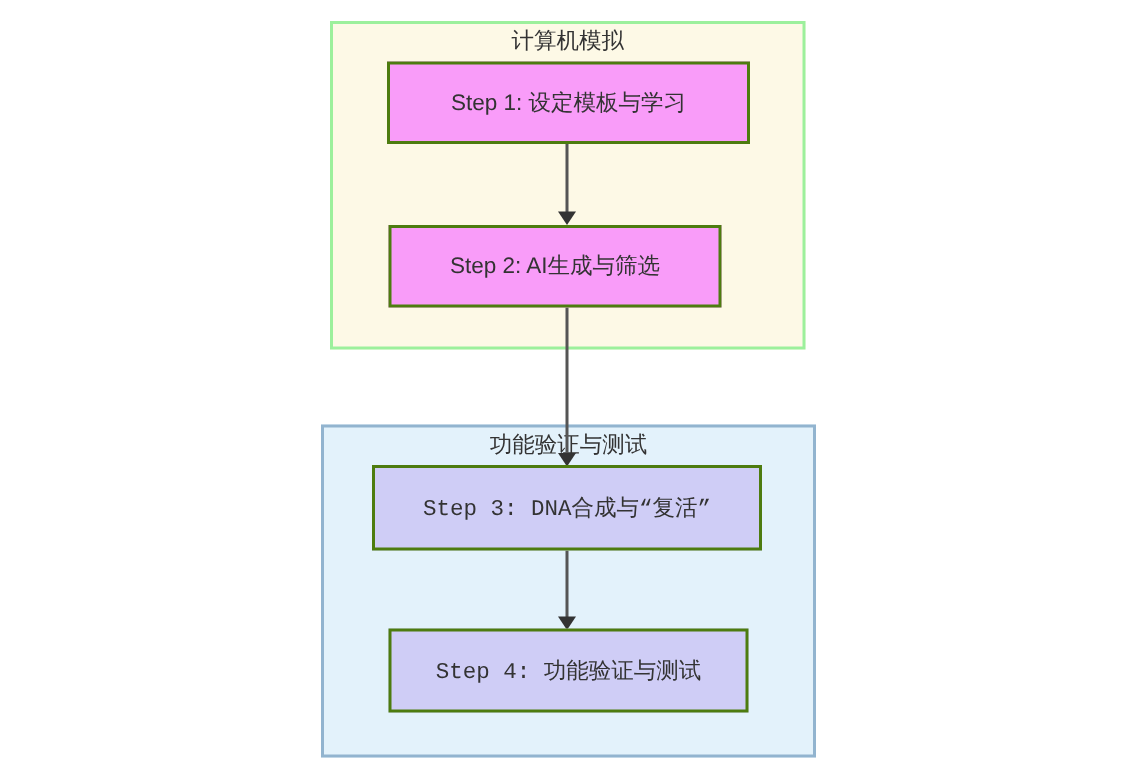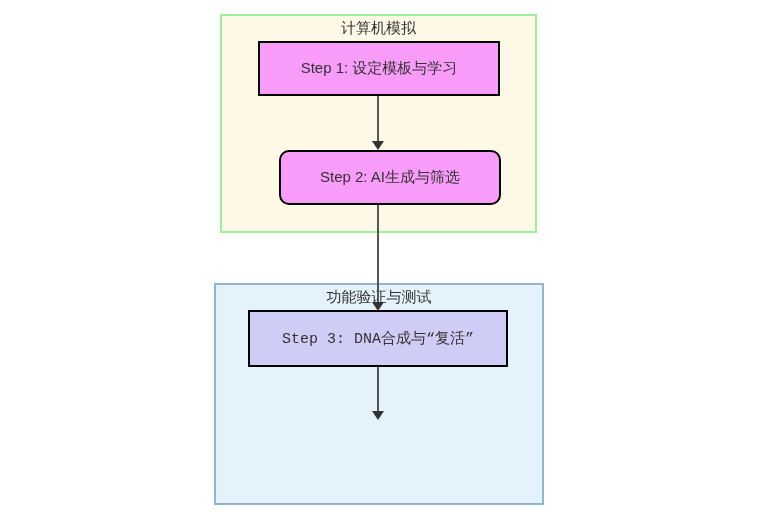--- a/index.html
+++ b/index.html
@@ -20,28 +20,28 @@
   .cluster-sim{
     left:220px;top:14px;width:317px;height:219px;
     background:#fdf9e6;border-color:#9cf09c;border-width:2px;
   }
   .cluster-wet{
     left:214px;top:283px;width:330px;height:222px;
     background:#e3f2fb;border-color:#92b4cf;border-width:2px;
   }
 
   .node{
-    position:absolute;box-sizing:border-box;border:2px solid #000000;
+    position:absolute;box-sizing:border-box;border:2px solid #4d7c0f;
     display:flex;align-items:center;justify-content:center;
     font-size:15px;color:#333;text-align:center;z-index:3;
   }
   .node-pink{background:#f99cf9;}
   .node-lav{background:#cfcdf6;font-family:Liberation Mono, monospace;}
   .node-step1{left:258px;top:41px;width:242px;height:55px;}
-  .node-step2{left:279px;top:150px;width:222px;height:55px;border-radius:10px;}
+  .node-step2{left:259px;top:150px;width:222px;height:55px;}
   .node-step3{left:248px;top:310px;width:260px;height:57px;}
   .node-step4{left:259px;top:419px;width:240px;height:56px;}
 
   .edge{position:absolute;z-index:2;}
   .edge .line{
     position:absolute;left:50%;transform:translateX(-50%);
     width:2px;background:#555555;top:0;bottom:7px;
   }
   .edge .head{
     position:absolute;left:50%;transform:translateX(-50%);bottom:0;
@@ -75,14 +75,15 @@
     <div class="head"></div>
   </div>
   <div class="edge edge-3">
     <div class="line"></div>
     <div class="head"></div>
   </div>
 
   <div class="node node-pink node-step1">Step 1: 设定模板与学习</div>
   <div class="node node-pink node-step2">Step 2: AI生成与筛选</div>
   <div class="node node-lav node-step3">Step 3: DNA合成与“复活”</div>
+  <div class="node node-lav node-step4">Step 4: 功能验证与测试</div>
 
 </div>
 
 </body></html>

